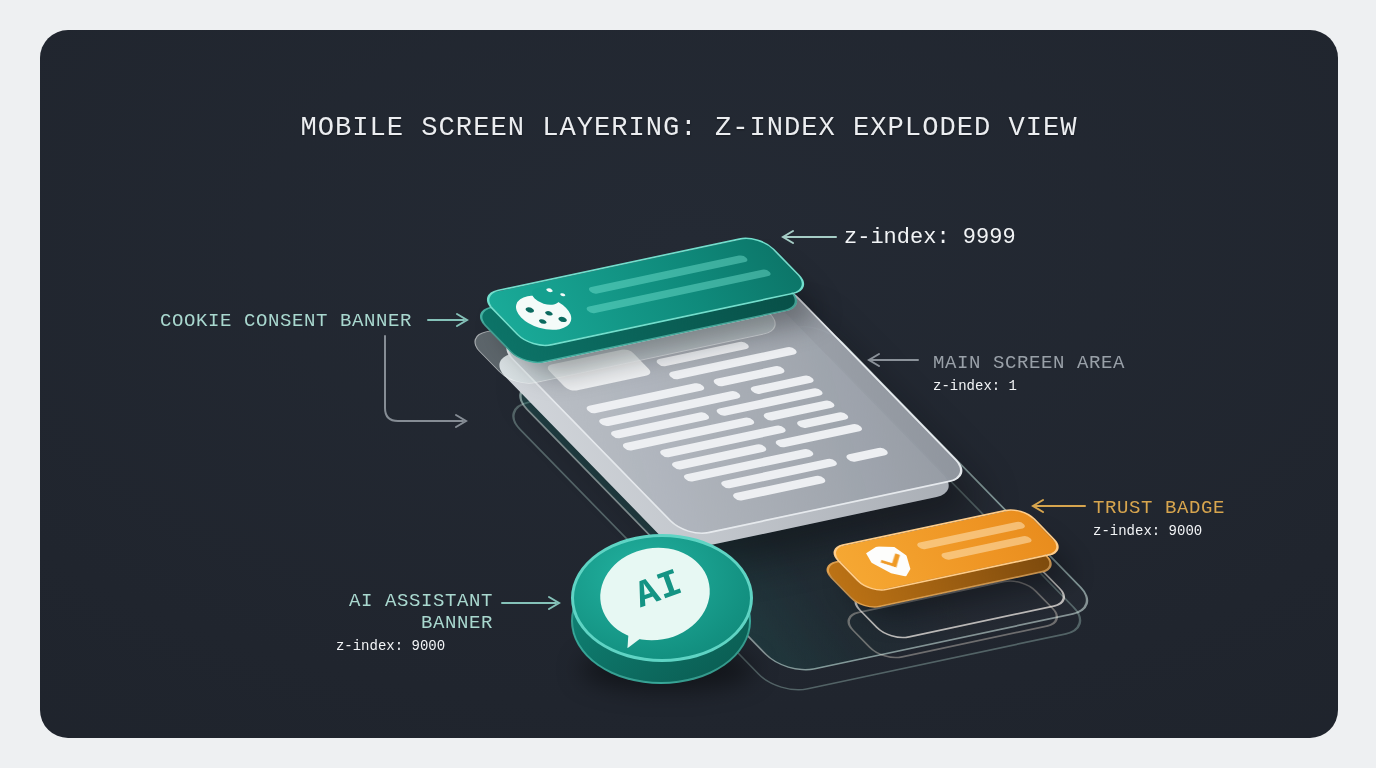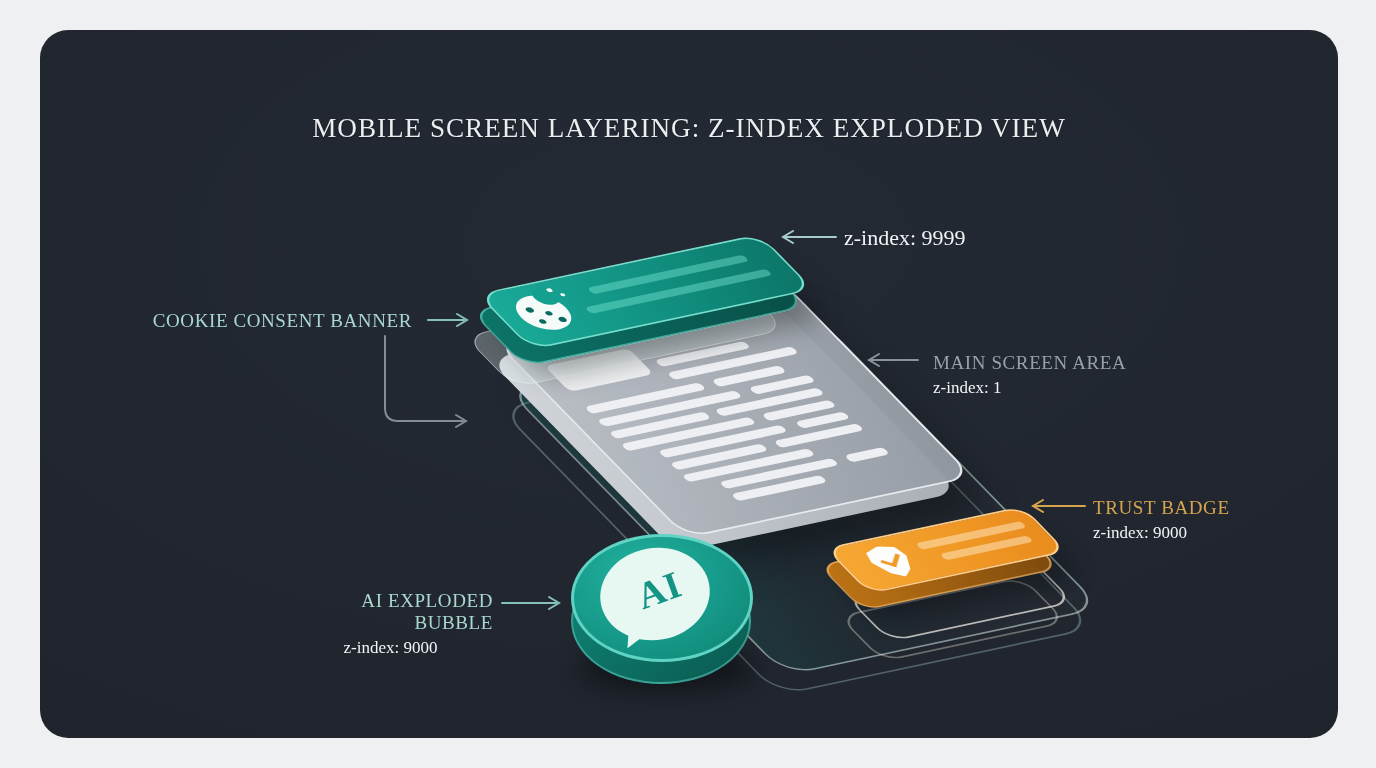--- a/index.html
+++ b/index.html
@@ -1,17 +1,17 @@
 <!DOCTYPE html>
 <html><head>
 <meta charset="utf-8">
 <style>
   html,body{margin:0;padding:0;background:#eef0f2;}
   .canvas{position:relative;width:1376px;height:768px;overflow:hidden;
-    font-family:Liberation Serif, serif;}
+    font-family:Liberation Mono, monospace;}
   .panel{position:absolute;left:40px;top:30px;width:1298px;height:708px;
     background:radial-gradient(120% 120% at 50% 30%, #242a34 0%, #20252e 55%, #1d222a 100%);
     border-radius:28px;}
   .title{position:absolute;left:0;top:82px;width:100%;text-align:center;
     color:#ebedf0;font-size:28px;font-weight:500;letter-spacing:1px;
     transform:scaleX(0.97);text-shadow:0 1px 2px rgba(0,0,0,.4);}
 
   
   .iso{position:absolute;transform-origin:0 0;
     transform:matrix(0.978,-0.208,0.698,0.716,0,0);}
@@ -87,21 +87,21 @@
     background:#e7f8f3;transform:rotate(-10deg);}
   .speech-tail{position:absolute;left:586px;top:596px;width:30px;height:24px;background:#e7f8f3;
     clip-path:polygon(10% 100%, 90% 0, 5% 10%);transform:rotate(8deg);}
   .ai-text{position:absolute;left:582px;top:538px;width:74px;text-align:center;
     color:#14948484;color:#149484;font-size:38px;font-weight:bold;transform:rotate(-20deg);
     letter-spacing:1px;}
 
   
   .co{position:absolute;}
   .co .lbl{font-size:19px;letter-spacing:0.6px;}
-  .co .val{font-size:17px;color:#f2f4f6;}
+  .co .val{font-size:14px;color:#f2f4f6;}
   .teal-lbl{color:#a9d8cf;}
   .gray-lbl{color:#99a0a8;}
   .gold-lbl{color:#d7a54e;}
   .overlay{position:absolute;left:0;top:0;pointer-events:none;}
 </style>
 </head>
 <body>
 
 <div class="canvas">
   <div class="panel">
@@ -216,18 +216,18 @@
       <div class="lbl gray-lbl">MAIN SCREEN AREA</div>
       <div class="val" style="margin-top:4px;">z-index: 1</div>
     </div>
 
     <div class="co" style="left:1053px;top:467px;">
       <div class="lbl gold-lbl">TRUST BADGE</div>
       <div class="val" style="margin-top:4px;">z-index: 9000</div>
     </div>
 
     <div class="co" style="left:248px;top:560px;width:205px;text-align:right;">
-      <div class="lbl teal-lbl">AI EXPLODED BUBBLE</div>
+      <div class="lbl teal-lbl">AI ASSISTANT BANNER</div>
       <div class="val" style="margin-top:4px;text-align:center;">z-index: 9000</div>
     </div>
 
   </div>
 </div>
 
 </body></html>

